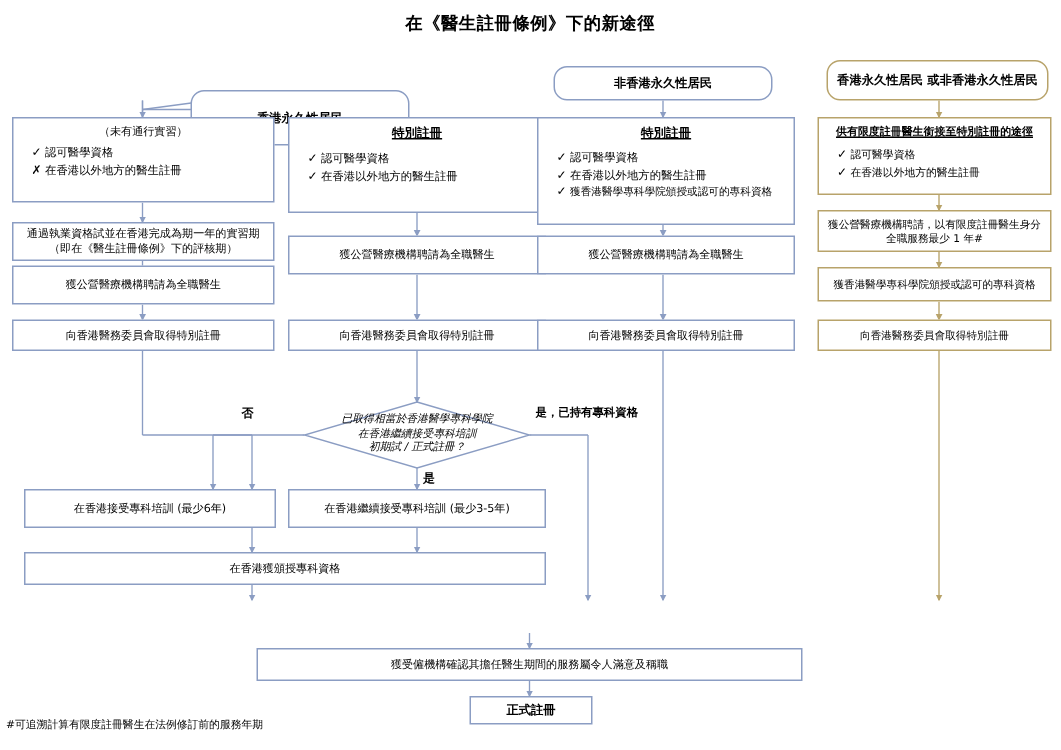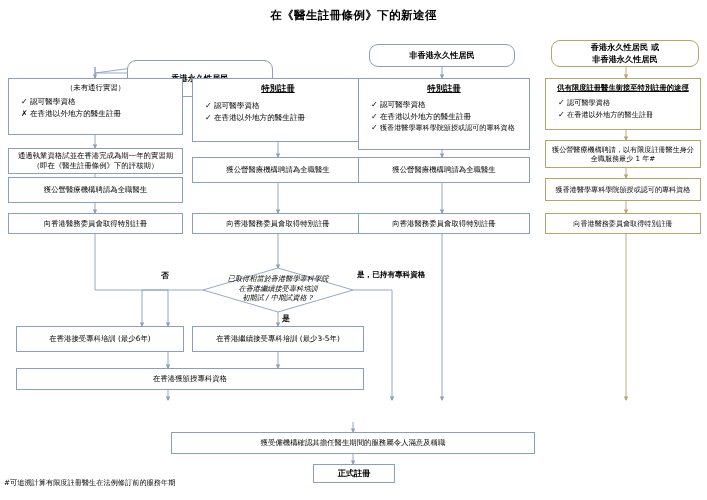--- a/index.html
+++ b/index.html
@@ -120,21 +120,21 @@
   </svg>
 
   <div class="node rounded ctr" style="left:127px;top:44px;width:146px;height:37px;margin-top:16px;">
     <span class="lbl bold">香港永久性居民</span>
   </div>
 
   <div class="node rounded ctr" style="left:369px;top:44px;width:146px;height:23px;">
     <span class="lbl bold">非香港永久性居民</span>
   </div>
 
-  <div class="node gold-r ctr" style="left:551px;top:40px;width:148px;height:27px;flex-direction:column;">
+  <div class="node gold-r ctr" style="left:551px;top:40px;width:148px;height:27px;flex-direction:row;">
     <span class="lbl bold">香港永久性居民 或</span>
     <span class="lbl bold">非香港永久性居民</span>
   </div>
 
   <div class="node rect boxpad" style="left:8px;top:78px;width:175px;height:57px;">
     <div class="sub">（未有通行實習）</div>
     <div class="items">
       <div class="item">
         <span class="mk chk">✓</span><span>認可醫學資格</span>
       </div>
@@ -225,21 +225,21 @@
     <span class="lbl-sm" style="font-size:7.1px;">向香港醫務委員會取得特別註冊</span>
   </div>
 
   <svg class="lines" viewBox="0 0 707 500" xmlns="http://www.w3.org/2000/svg" style="z-index:1;">
     <polygon points="278,268 353,290 278,312 203,290" fill="#ffffff" stroke="#8b9dc3" stroke-width="0.9"></polygon>
   </svg>
 
   <div class="diamond-text" style="left:203px;top:274px;width:150px;z-index:2;font-style:italic;">
     <div>已取得相當於香港醫學專科學院</div>
     <div>在香港繼續接受專科培訓</div>
-    <div>初期試 / 中期試資格？</div>
+    <div>初期試 / 正式註冊？</div>
   </div>
 
   <div class="edgelabel" style="left:160px;top:270px;">否</div>
 
   <div class="edgelabel" style="left:281px;top:313px;">是</div>
 
   <div class="edgelabel" style="left:356px;top:270px;font-size:7.6px;">是，已持有專科資格</div>
 
   <div class="node rect ctr" style="left:16px;top:326px;width:168px;height:26px;">
     <span class="lbl-sm">在香港接受專科培訓 (最少6年)</span>

